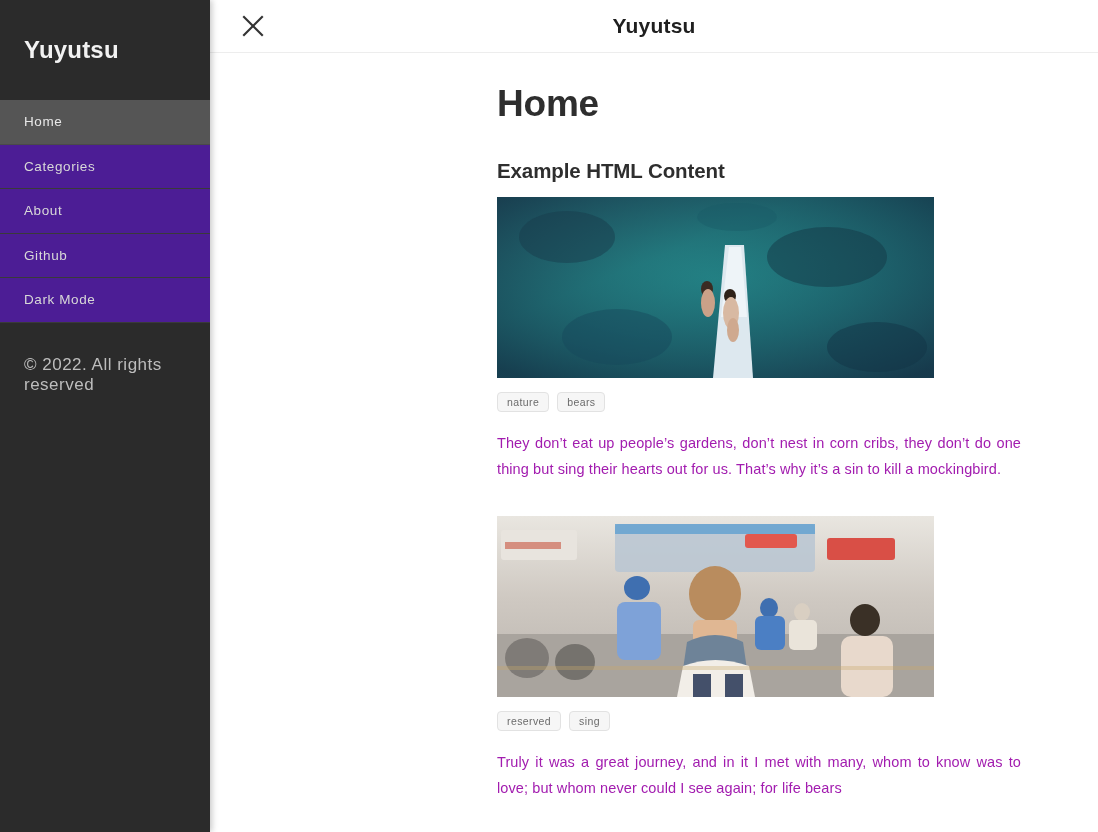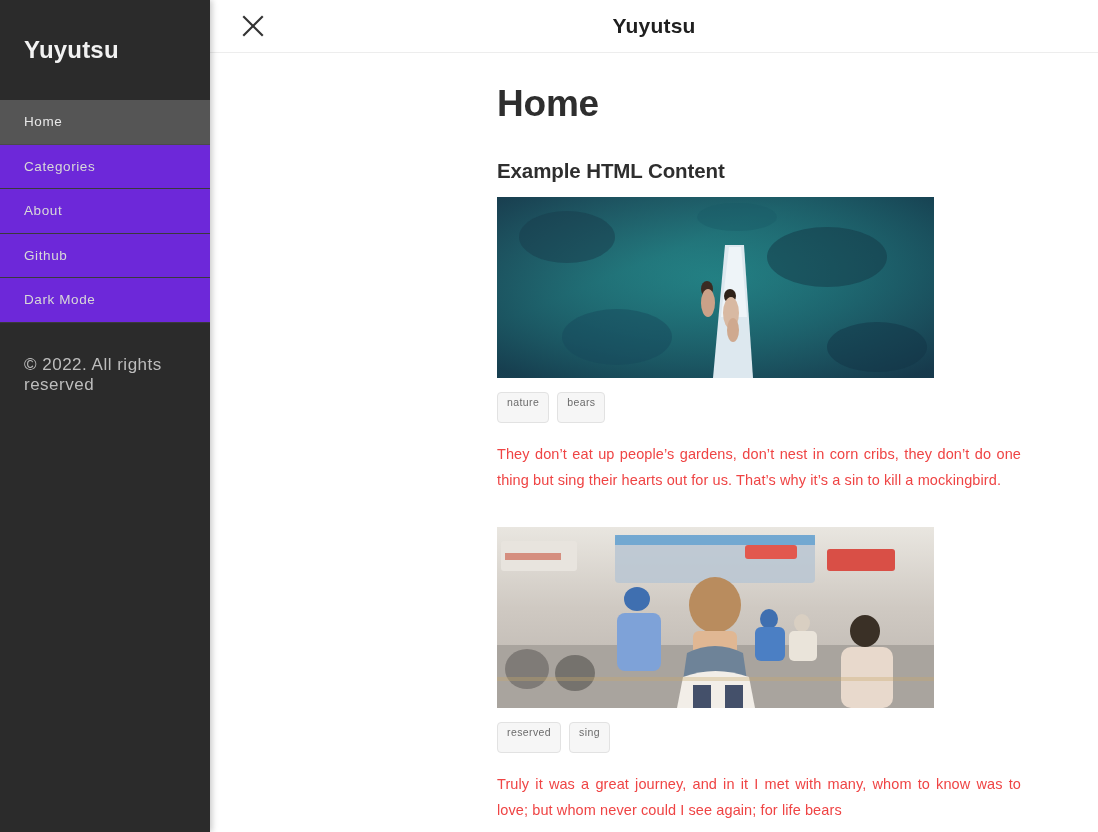--- a/index.html
+++ b/index.html
@@ -51,21 +51,21 @@
 
   .nav-item {
     height: 44.5px;
     display: flex;
     align-items: center;
     padding: 0 24px;
     color: #d8d8d8;
     font-size: 13.5px;
     letter-spacing: 0.6px;
     border-bottom: 1px solid #3a3a3a;
-    background: #6d28d9;
+    background: #4c1d95;
     cursor: pointer;
   }
   .nav-item.active {
     background: #555555;
     color: #e8e8e8;
     border-bottom: 1px solid #4a4a4a;
   }
 
   .sidebar-footer {
     padding: 32px 40px 0 24px;
@@ -155,29 +155,29 @@
     display: flex;
     gap: 8px;
     margin-bottom: 18px;
   }
   .tag {
     font-size: 10.5px;
     color: #6b6b6b;
     background: #f6f6f6;
     border: 1px solid #e2e2e2;
     border-radius: 4px;
-    padding: 3px 9px 14px 9px;
+    padding: 3px 9px 3px 9px;
     letter-spacing: 0.4px;
     cursor: pointer;
   }
 
   .post-body {
     font-size: 14.5px;
     line-height: 26px;
-    color: #ef4444;
+    color: #a21caf;
     text-align: justify;
     letter-spacing: 0.1px;
   }
 </style>
 </head>
 <body>
 
 <div id="app">
 
   <aside class="sidebar">

